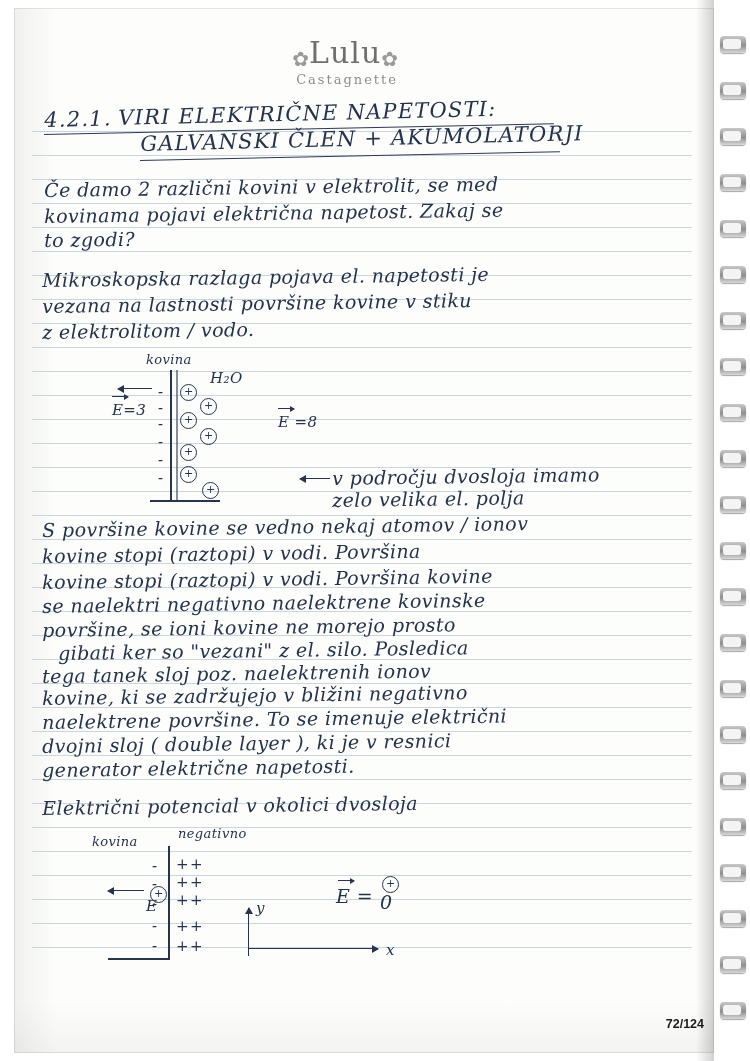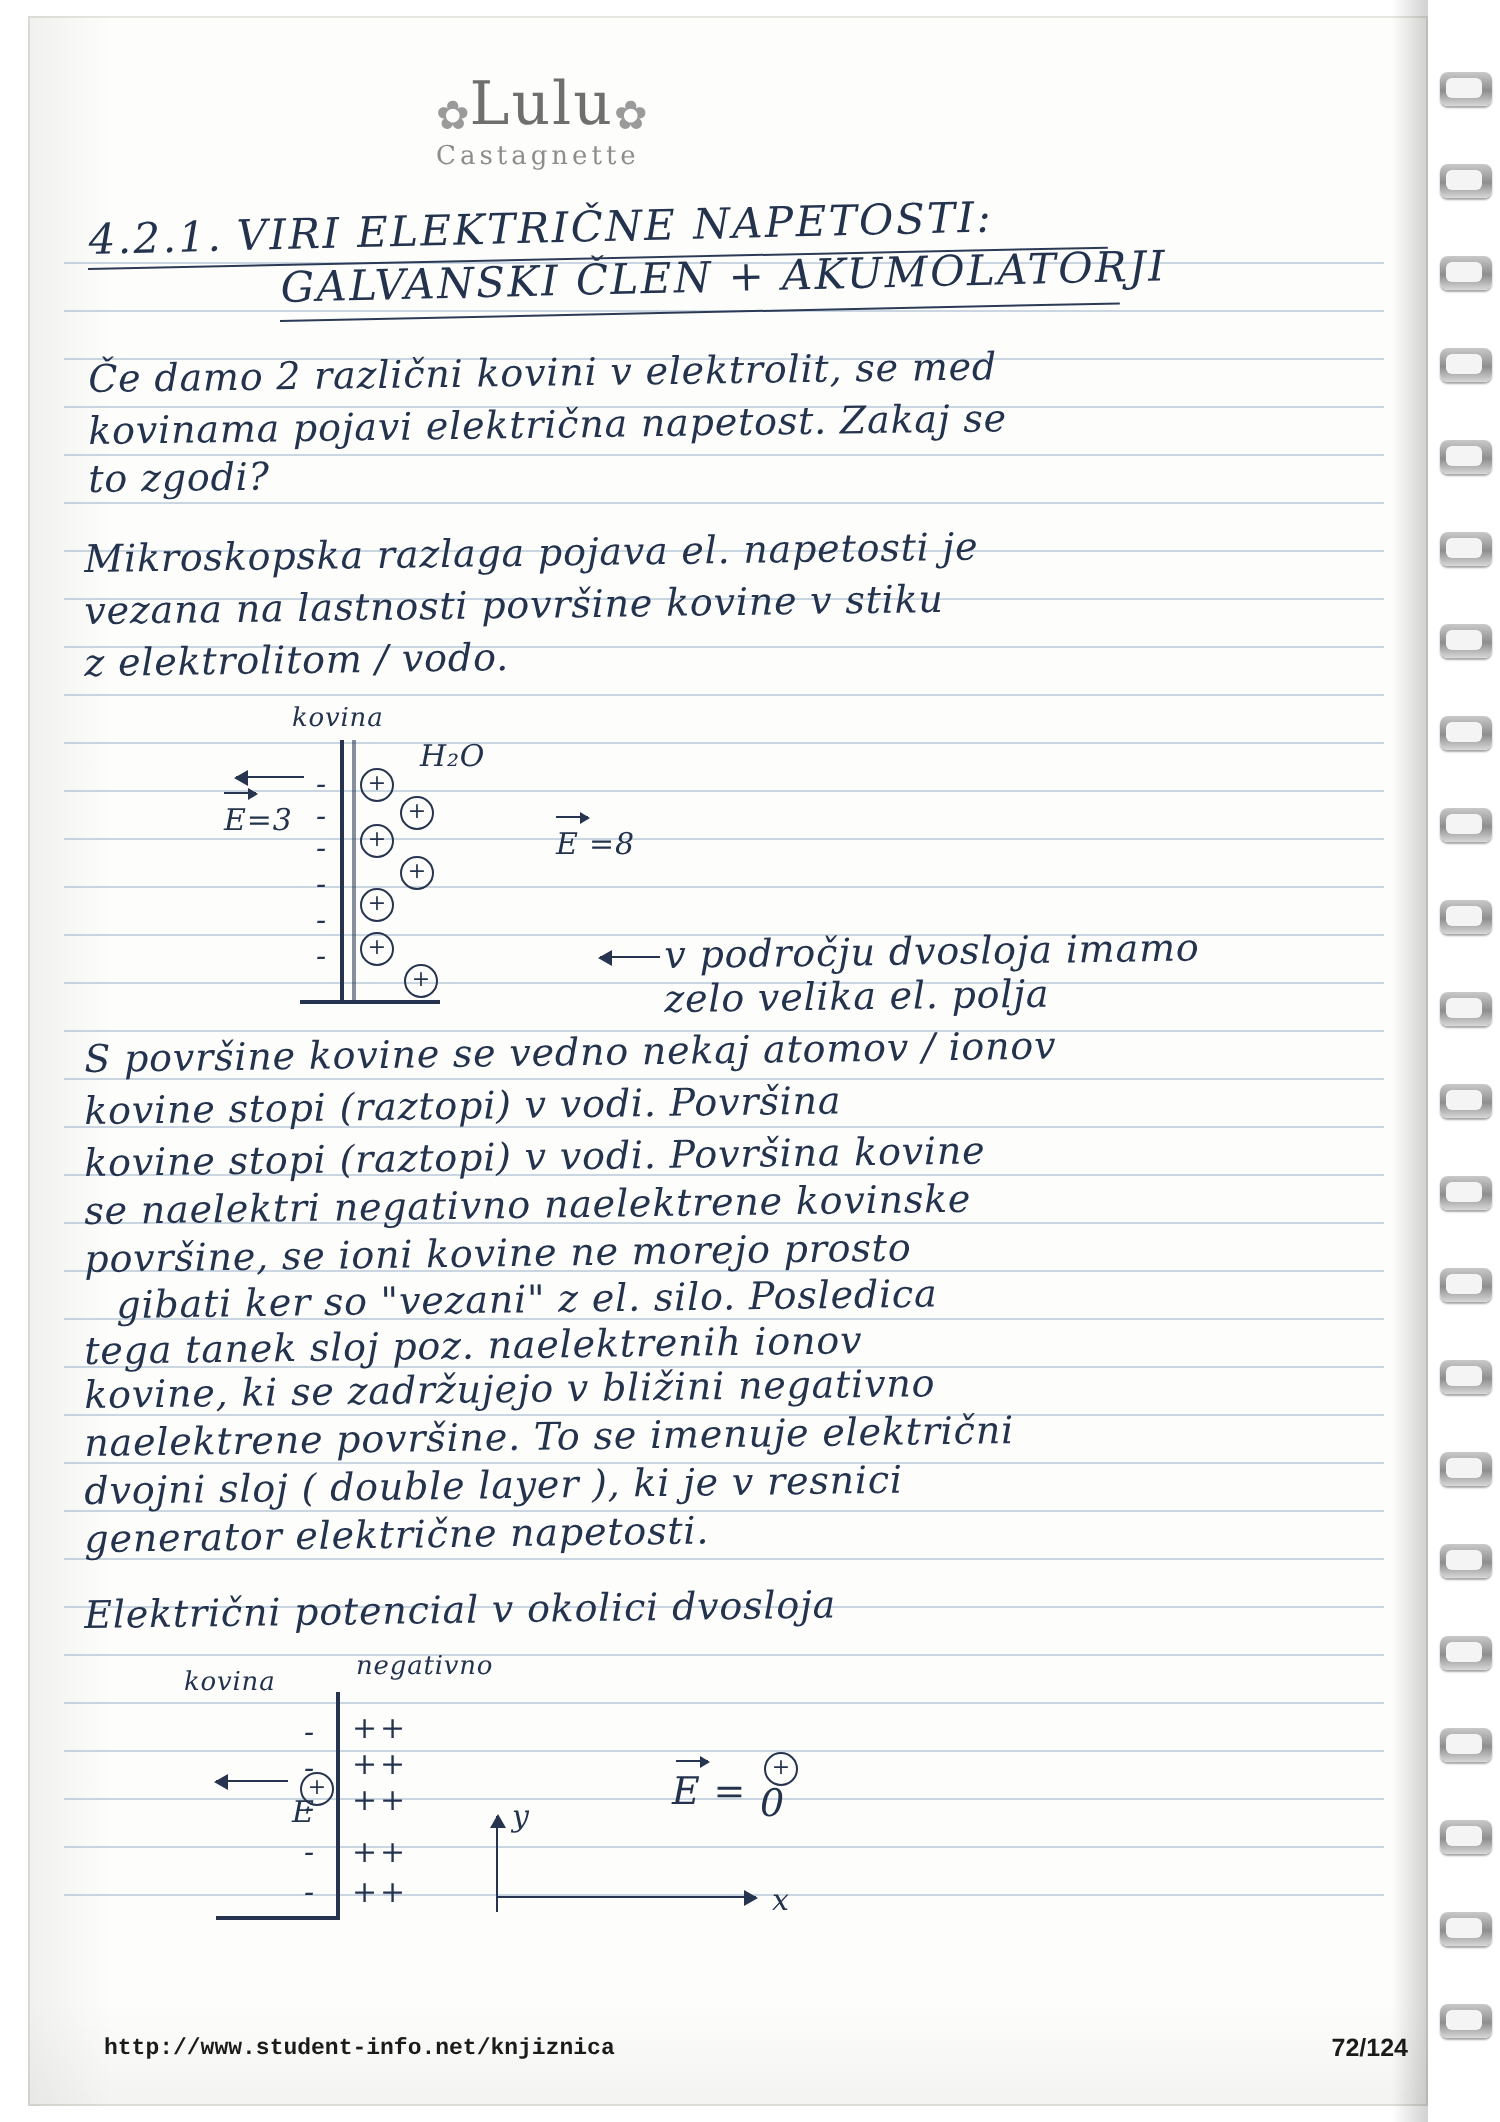--- a/index.html
+++ b/index.html
@@ -86,21 +86,21 @@
     background: linear-gradient(90deg, rgba(0,0,0,0) 0%, rgba(0,0,0,0.18) 100%);
     pointer-events: none;
   }
 
   
   .logo {
     position: absolute;
     left: 218px;
     top: 38px;
     width: 180px;
-    text-align: left;
+    text-align: right;
     color: #7d7d7d;
   }
   .logo .brand {
     font-family: "DejaVu Serif", serif;
     font-size: 30px;
     letter-spacing: 1px;
     color: #6f6f6f;
     line-height: 1;
   }
   .logo .sub {
@@ -350,21 +350,20 @@
     <div class="vecbar" style="left:338px; top:880px; width:16px;"></div>
     <div class="circ" style="left:382px; top:876px;">+</div>
     <div class="hw t0" style="left:380px; top:890px;">0</div>
 
     <div class="arrow-u" style="left:248px; top:908px; height:48px;"></div>
     <div class="arrow-r" style="left:248px; top:948px; width:130px;"></div>
     <div class="hw small t0" style="left:256px; top:898px;">y</div>
     <div class="hw small t0" style="left:386px; top:940px;">x</div>
   </div>
 
-  <div class="footer-url">http://www.student-info.net/knjiznica</div>
   <div class="footer-page">72/124</div>
 
   <div class="edge-shadow"></div>
   <div class="binding">
     <div class="ring" style="top:36px">
         <i></i>
       </div>
     <div class="ring" style="top:82px">
         <i></i>
       </div>

